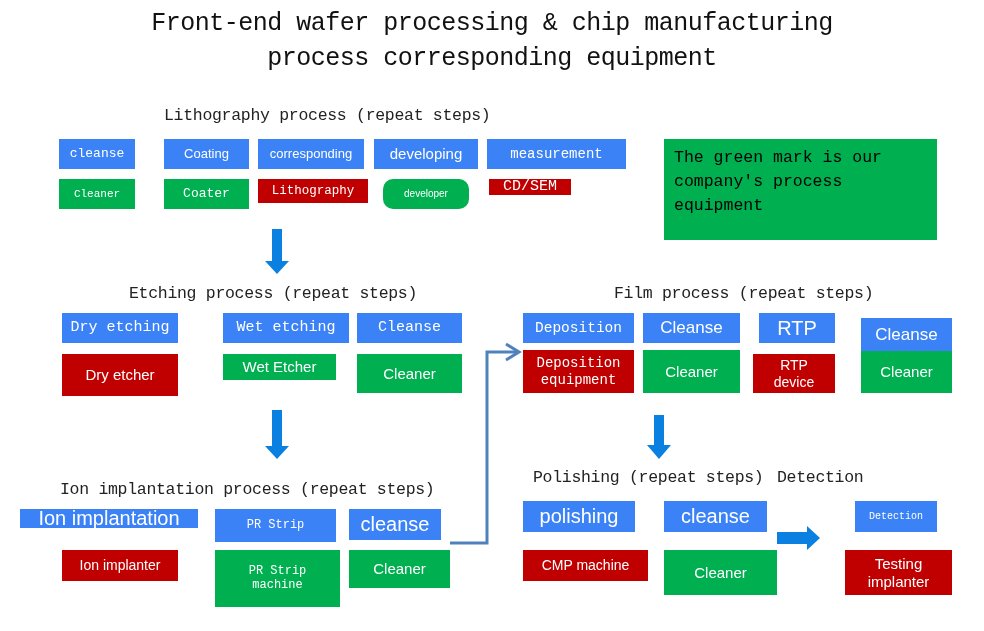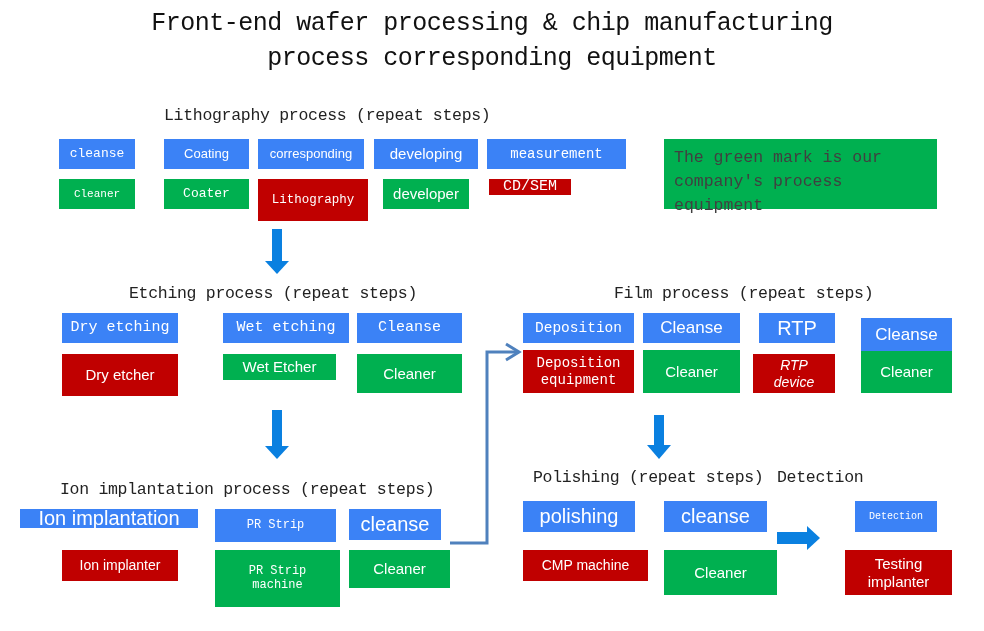--- a/index.html
+++ b/index.html
@@ -5,42 +5,42 @@
   html, body { margin: 0; padding: 0; background: #ffffff; }
   body { width: 984px; height: 631px; position: relative; overflow: hidden; font-family: "Liberation Serif", serif; }
   .title { position: absolute; left: 0; width: 984px; text-align: center; font-family: "Liberation Mono", "DejaVu Sans Mono", monospace; font-size: 25px; color: #111; line-height: 35px; letter-spacing: -0.5px; }
   .sec { position: absolute; font-family: "Liberation Mono", "DejaVu Sans Mono", monospace; font-size: 16.5px; color: #222; white-space: nowrap; letter-spacing: -0.3px; }
   .box { position: absolute; display: flex; align-items: center; justify-content: center; text-align: center; color: #fff; box-sizing: border-box; line-height: 1.15; }
   .blue { background: #3b82f6; }
   .green { background: #00b050; }
   .red { background: #c00000; }
   .mono { font-family: "Liberation Mono", "DejaVu Sans Mono", monospace; }
   .sans { font-family: "Liberation Sans", "DejaVu Sans", sans-serif; }
-  .note { position: absolute; left: 664px; top: 139px; width: 273px; height: 70px; background: #00b050; color: #404040; font-family: "Liberation Mono", "DejaVu Sans Mono", monospace; font-size: 16.5px; line-height: 24px; padding: 7px 10px; box-sizing: border-box; }
+  .note { position: absolute; left: 664px; top: 139px; width: 273px; height: 101px; background: #00b050; color: #000000; font-family: "Liberation Mono", "DejaVu Sans Mono", monospace; font-size: 16.5px; line-height: 24px; padding: 7px 10px; box-sizing: border-box; }
   svg.overlay { position: absolute; left: 0; top: 0; width: 984px; height: 631px; pointer-events: none; }
 </style>
 </head>
 <body>
 
 <div class="title" style="top:6px;">Front-end wafer processing &amp; chip manufacturing</div>
 <div class="title" style="top:41px;">process corresponding equipment</div>
 
 <div class="note">The green mark is our company's process equipment</div>
 
 <div class="sec" style="left:164px; top:106px;">Lithography process (repeat steps)</div>
 <div class="box blue mono" style="left:59px; top:139px; width:76px; height:30px; font-size:13px;">cleanse</div>
 <div class="box blue sans" style="left:164px; top:139px; width:85px; height:30px; font-size:13px;">Coating</div>
 <div class="box blue sans" style="left:258px; top:139px; width:106px; height:30px; font-size:13px;">corresponding</div>
 <div class="box blue sans" style="left:374px; top:139px; width:104px; height:30px; font-size:15px;">developing</div>
 <div class="box blue mono" style="left:487px; top:139px; width:139px; height:30px; font-size:14px;">measurement</div>
 
 <div class="box green mono" style="left:59px; top:179px; width:76px; height:30px; font-size:11px;">Cleaner</div>
 <div class="box green mono" style="left:164px; top:179px; width:85px; height:30px; font-size:13px;">Coater</div>
-<div class="box red mono" style="left:258px; top:179px; width:110px; height:42px; font-size:12.5px;">Lithography</div>
-<div class="box green sans" style="left:383px; top:179px; width:86px; height:30px; font-size:15px;">developer</div>
+<div class="box red mono" style="left:258px; top:179px; width:110px; height:24px; font-size:12.5px;">Lithography</div>
+<div class="box green sans" style="left:383px; top:179px; width:86px; height:30px; font-size:10px;border-radius:10px;">developer</div>
 <div class="box red mono" style="left:489px; top:179px; width:82px; height:16px; font-size:15px;">CD/SEM</div>
 
 <div class="sec" style="left:129px; top:284px;">Etching process (repeat steps)</div>
 <div class="box blue mono" style="left:62px; top:313px; width:116px; height:30px; font-size:15px;">Dry etching</div>
 <div class="box blue mono" style="left:223px; top:313px; width:126px; height:30px; font-size:15px;">Wet etching</div>
 <div class="box blue mono" style="left:357px; top:313px; width:105px; height:30px; font-size:15px;">Cleanse</div>
 
 <div class="box red sans" style="left:62px; top:354px; width:116px; height:42px; font-size:15px;">Dry etcher</div>
 <div class="box green sans" style="left:223px; top:354px; width:113px; height:26px; font-size:15px;">Wet Etcher</div>
 <div class="box green sans" style="left:357px; top:354px; width:105px; height:39px; font-size:15px;">Cleaner</div>
@@ -55,21 +55,21 @@
 <div class="box green sans" style="left:349px; top:550px; width:101px; height:38px; font-size:15px;">Cleaner</div>
 
 <div class="sec" style="left:614px; top:284px;">Film process (repeat steps)</div>
 <div class="box blue mono" style="left:523px; top:313px; width:111px; height:30px; font-size:14.5px;">Deposition</div>
 <div class="box blue sans" style="left:643px; top:313px; width:97px; height:30px; font-size:17px;">Cleanse</div>
 <div class="box blue sans" style="left:759px; top:313px; width:76px; height:30px; font-size:20px;">RTP</div>
 <div class="box blue sans" style="left:861px; top:318px; width:91px; height:33px; font-size:17px;">Cleanse</div>
 
 <div class="box red mono" style="left:523px; top:350px; width:111px; height:43px; font-size:14px; padding:0 4px;">Deposition equipment</div>
 <div class="box green sans" style="left:643px; top:350px; width:97px; height:43px; font-size:15px;">Cleaner</div>
-<div class="box red sans" style="left:753px; top:354px; width:82px; height:39px; font-size:14px; padding:12px 14px;font-style:italic;">RTP device</div>
+<div class="box red sans" style="left:753px; top:354px; width:82px; height:39px; font-size:14px; padding:12px 14px;">RTP device</div>
 <div class="box green sans" style="left:861px; top:351px; width:91px; height:42px; font-size:15px;">Cleaner</div>
 
 <div class="sec" style="left:533px; top:468px;">Polishing (repeat steps)</div>
 <div class="box blue sans" style="left:523px; top:501px; width:112px; height:31px; font-size:20px;">polishing</div>
 <div class="box blue sans" style="left:664px; top:501px; width:103px; height:31px; font-size:20px;">cleanse</div>
 
 <div class="box red sans" style="left:523px; top:550px; width:125px; height:31px; font-size:14px;">CMP machine</div>
 <div class="box green sans" style="left:664px; top:550px; width:113px; height:45px; font-size:15px;">Cleaner</div>
 
 <div class="sec" style="left:777px; top:468px;">Detection</div>

